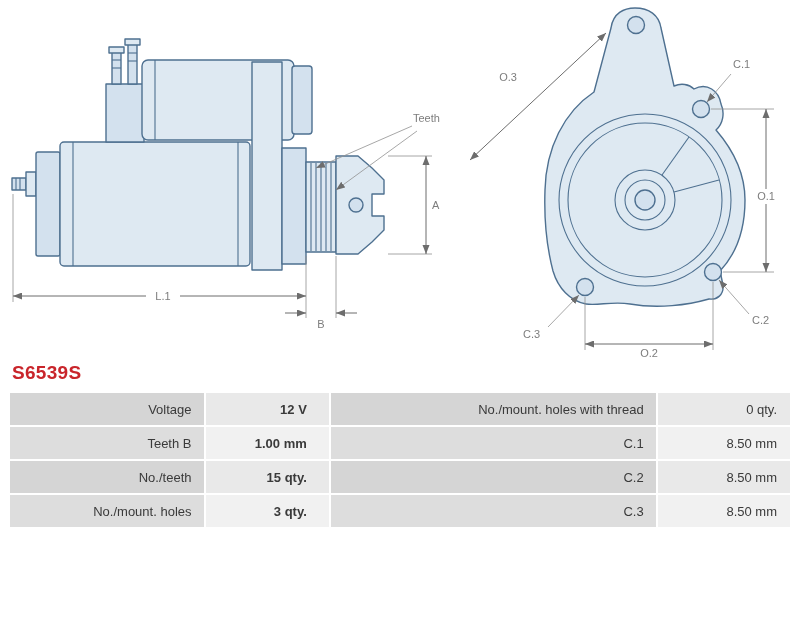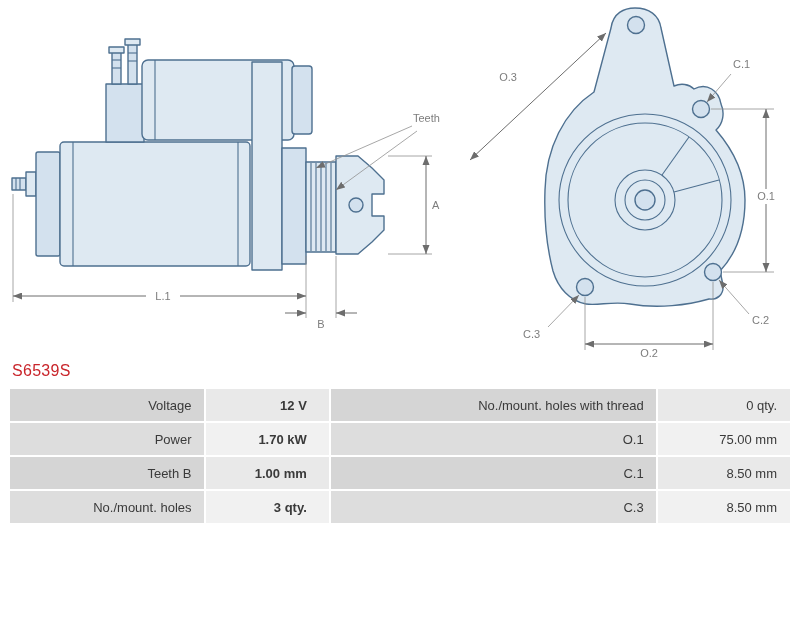--- a/index.html
+++ b/index.html
@@ -10,21 +10,21 @@
   }
   .drawing-wrap{width:800px;height:358px;}
   svg{display:block;}
   .part{fill:#dee9f2;stroke:#4e7090;stroke-width:1.4;stroke-linejoin:round;}
   .part2{fill:#d3e1ee;stroke:#4e7090;stroke-width:1.4;stroke-linejoin:round;}
   .pline{stroke:#4e7090;stroke-width:1.1;fill:none;}
   .dim{stroke:#6d6d6d;stroke-width:1;fill:none;}
   .ext{stroke:#909090;stroke-width:0.8;fill:none;}
   .dimtext{fill:#7d7d7d;font-size:11px;font-family:"Liberation Sans",sans-serif;}
   .part-number{
-    color:#c9252b;font-size:16px;font-weight:normal;
+    color:#c9252b;font-size:19px;font-weight:bold;
     padding:4px 0 7px 12px;letter-spacing:0.3px;
   }
   table.specs{
     border-collapse:separate;border-spacing:2px;
     margin:0 8px;width:784px;table-layout:fixed;
   }
   table.specs td{
     height:30px;font-size:13px;color:#3a3a3a;
     text-align:right;overflow:hidden;white-space:nowrap;padding-left:20px;
   }
@@ -217,31 +217,31 @@
       <col style="width:132px">
   </colgroup>
   <tbody>
     <tr>
       <td class="lbl">Voltage</td>
       <td class="val v2">12 V</td>
       <td class="lbl">No./mount. holes with thread</td>
       <td class="val v4">0 qty.</td>
     </tr>
     <tr>
-      <td class="lbl">Power</td>
-      <td class="val v2">1.70 kW</td>
-      <td class="lbl">O.1</td>
-      <td class="val v4">75.00 mm</td>
-    </tr>
-    <tr>
       <td class="lbl">Teeth B</td>
       <td class="val v2">1.00 mm</td>
       <td class="lbl">C.1</td>
       <td class="val v4">8.50 mm</td>
     </tr>
     <tr>
+      <td class="lbl">No./teeth</td>
+      <td class="val v2">15 qty.</td>
+      <td class="lbl">C.2</td>
+      <td class="val v4">8.50 mm</td>
+    </tr>
+    <tr>
       <td class="lbl">No./mount. holes</td>
       <td class="val v2">3 qty.</td>
       <td class="lbl">C.3</td>
       <td class="val v4">8.50 mm</td>
     </tr>
   </tbody>
 </table>
 
 </body></html>

